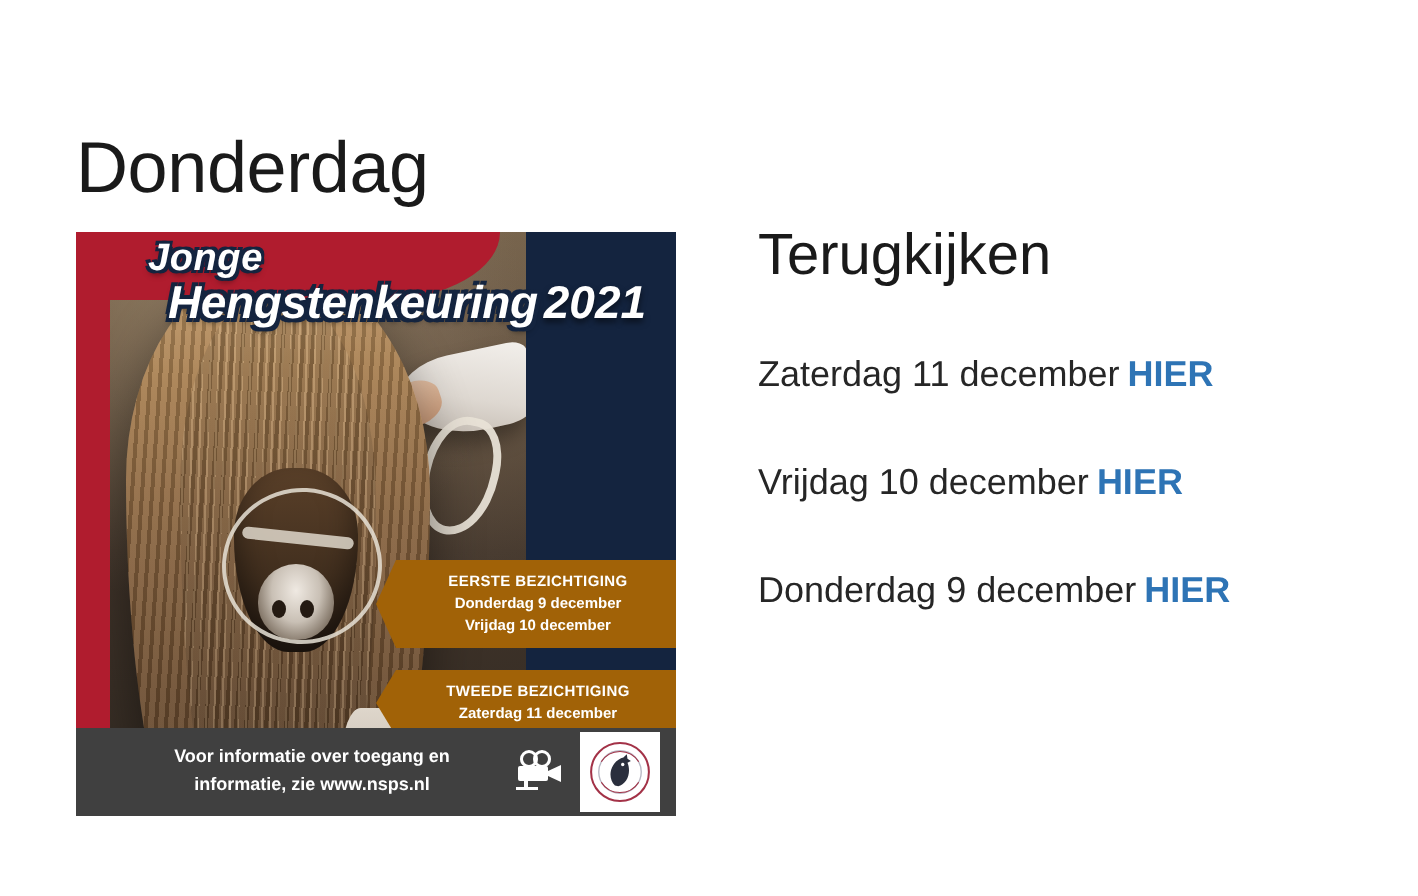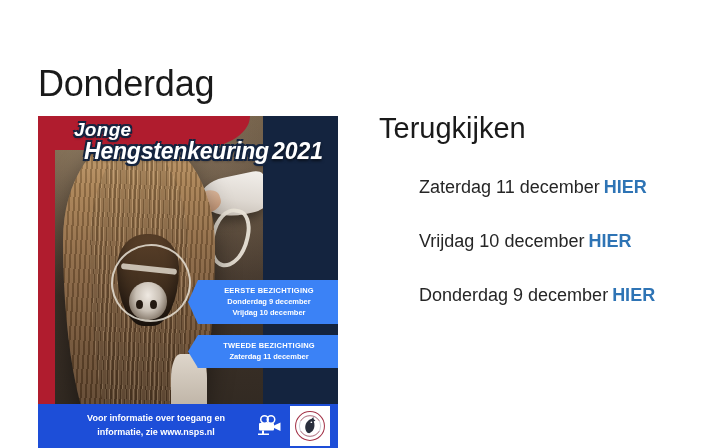--- a/index.html
+++ b/index.html
@@ -28,21 +28,21 @@
     letter-spacing: -0.2px;
     white-space: nowrap;
   }
 
   
   .poster {
     position: absolute;
     left: 38px;
     top: 116px;
     width: 300px;
-    height: 332px;
+    height: 292px;
     background: #14243f;
     overflow: hidden;
   }
   
   .poster-red-strip {
     position: absolute;
     left: 0; top: 0;
     width: 17px; height: 100%;
     background: #b01c2e;
     z-index: 4;
@@ -228,21 +228,21 @@
     color: #ffffff;
     margin-left: 3px;
     text-shadow: 0 2px 3px rgba(0,0,0,.55);
   }
 
   
   .ribbon {
     position: absolute;
     right: 0;
     z-index: 7;
-    background: #3b82f6;
+    background: #a16207;
     color: #ffffff;
     text-align: center;
     padding: 5px 10px 6px 22px;
     box-shadow: 0 3px 7px rgba(0,0,0,.4);
     clip-path: polygon(10px 0, 100% 0, 100% 100%, 10px 100%, 0 50%);
   }
   .ribbon-1 { top: 164px; width: 118px; }
   .ribbon-2 { top: 219px; width: 118px; }
   .ribbon-title {
     display: block;
@@ -259,21 +259,21 @@
     line-height: 11px;
     white-space: nowrap;
   }
 
   
   .poster-footer {
     position: absolute;
     left: 0; bottom: 0;
     width: 100%;
     height: 44px;
-    background: #1d4ed8;
+    background: #404040;
     z-index: 8;
   }
   .footer-text {
     position: absolute;
     left: 26px; top: 7px;
     width: 184px;
     text-align: center;
     color: #ffffff;
     font-size: 9px;
     font-weight: 700;
@@ -311,21 +311,20 @@
     line-height: 36px;
     color: #1a1a1a;
     margin: 10px 0 0 0;
     white-space: nowrap;
   }
   .replay-row {
     font-size: 18px;
     line-height: 24px;
     color: #262626;
     white-space: nowrap;
-    margin-left: 40px;
   }
   .replay-row:nth-of-type(1) { margin-top: 29px; }
   .replay-row:nth-of-type(2) { margin-top: 30px; }
   .replay-row:nth-of-type(3) { margin-top: 30px; }
   .hier-link {
     font-weight: 700;
     color: #2e74b5;
     cursor: pointer;
     margin-left: 4px;
   }

